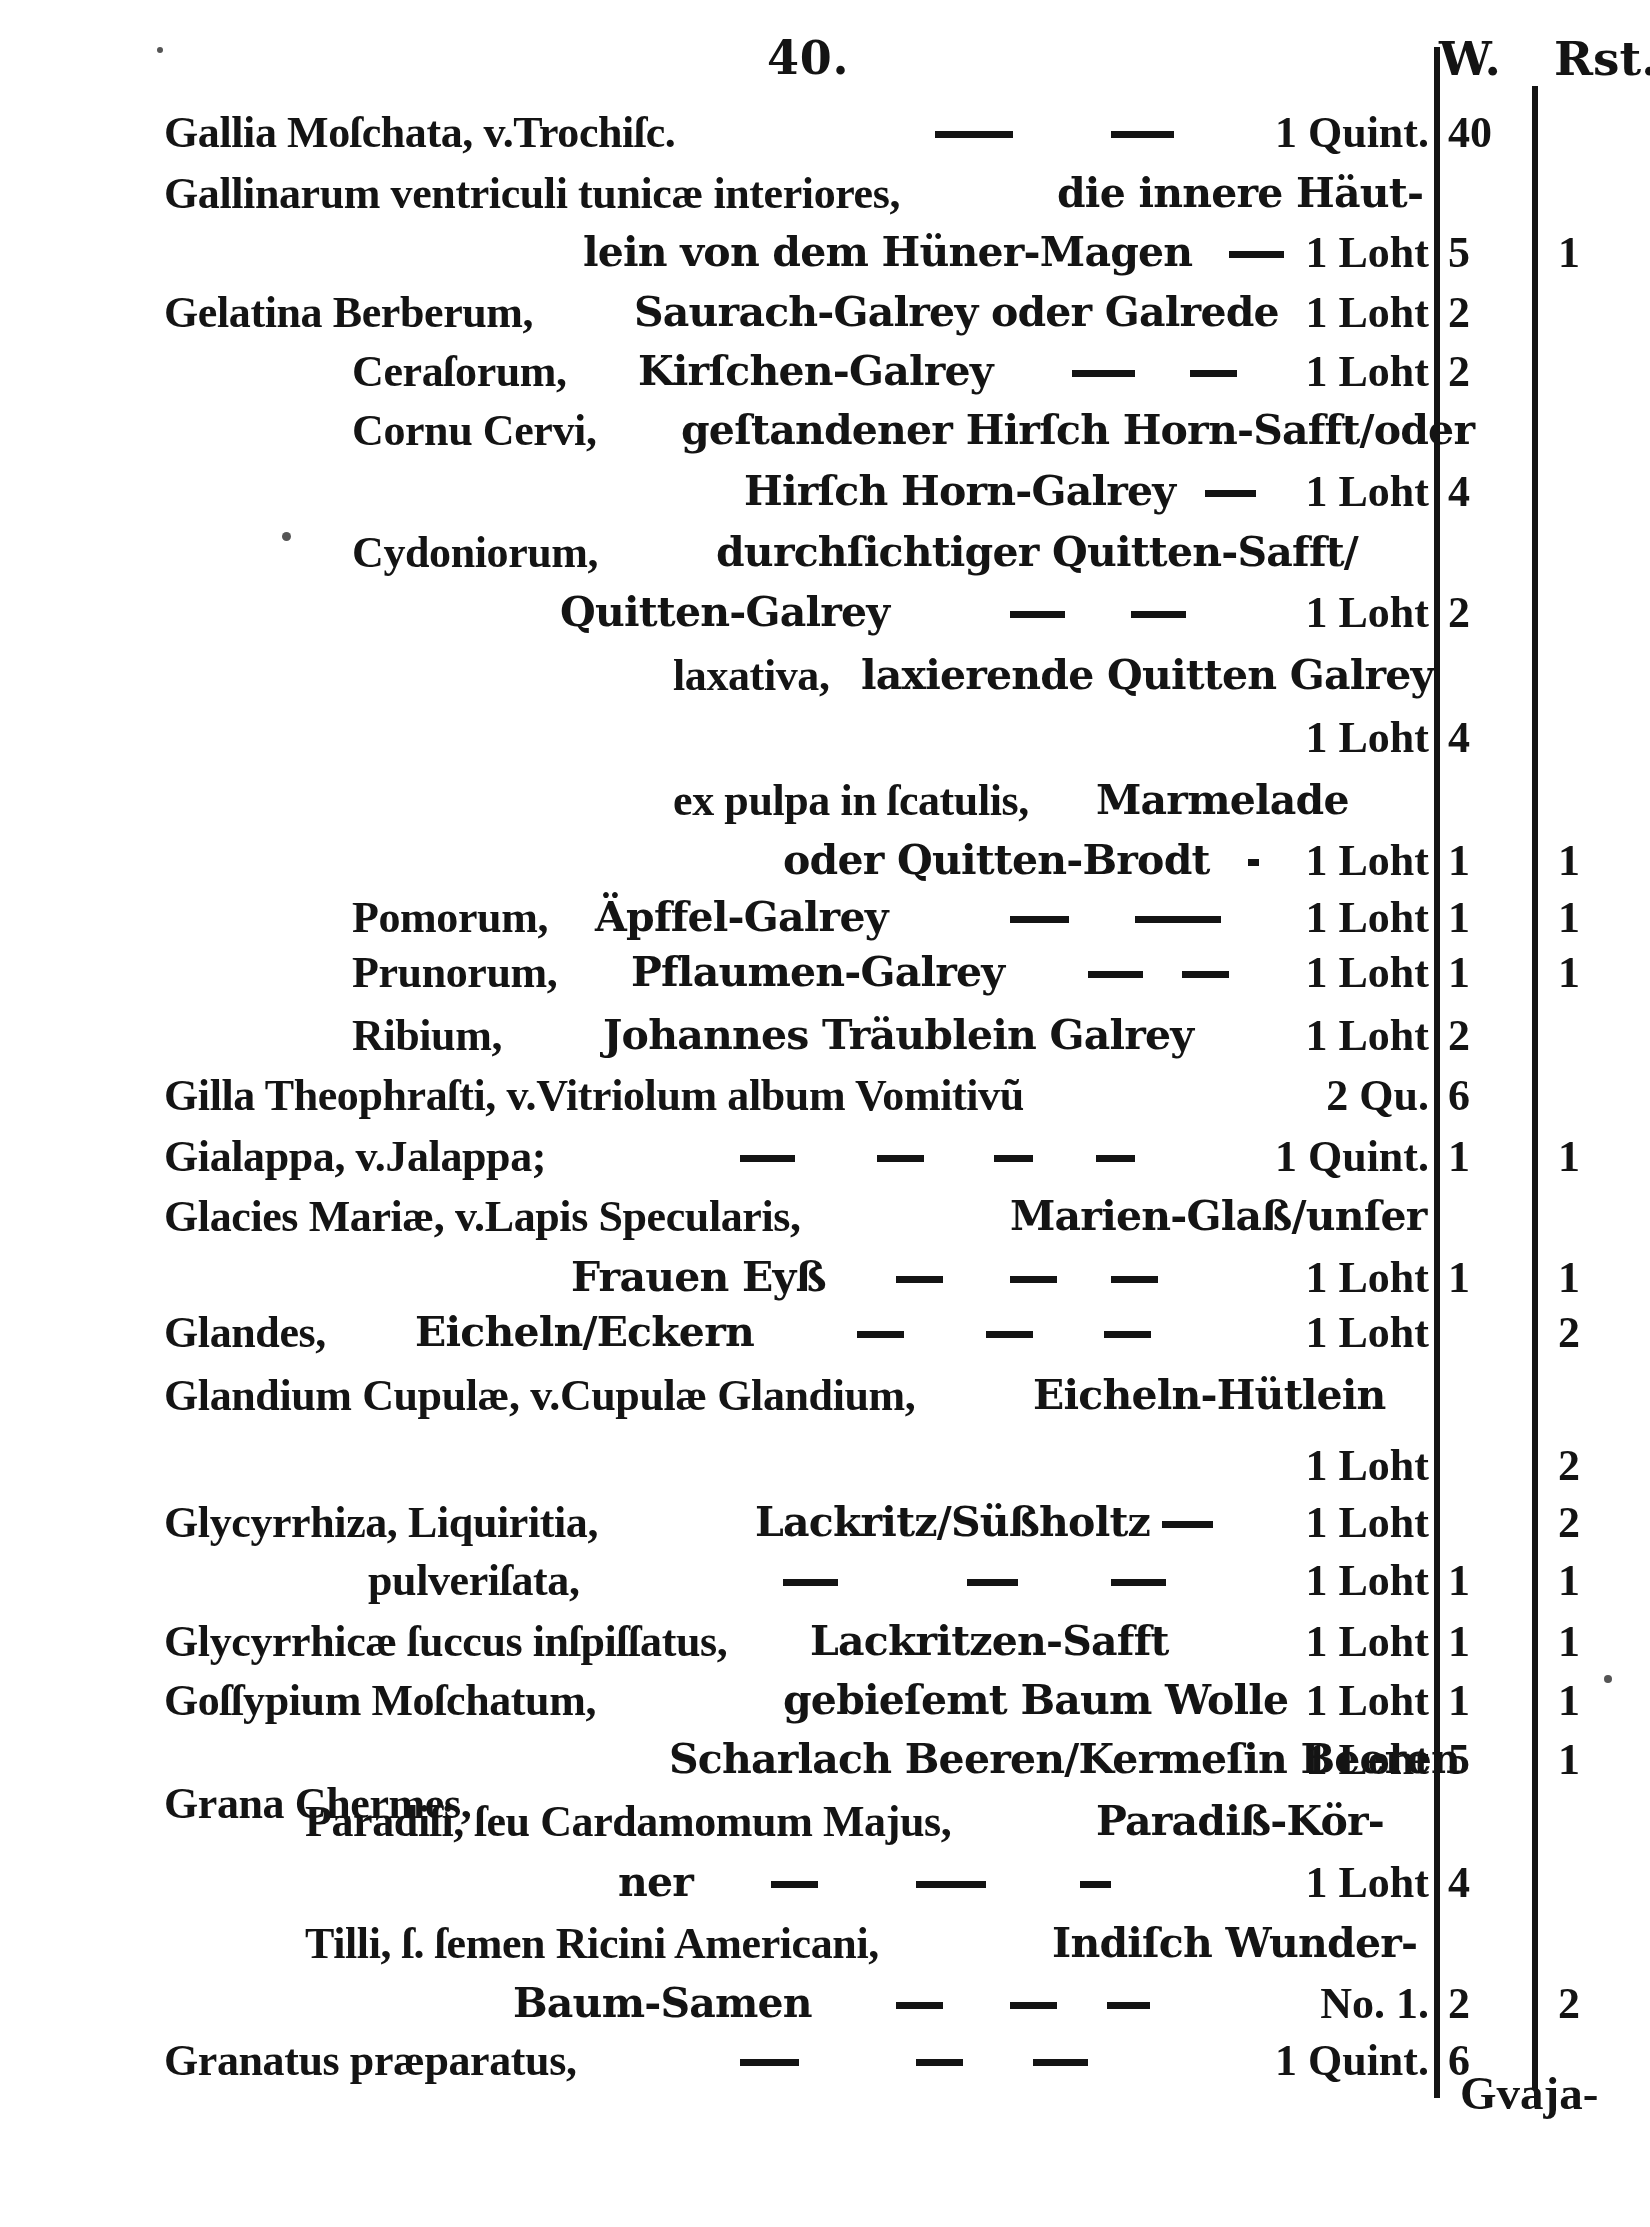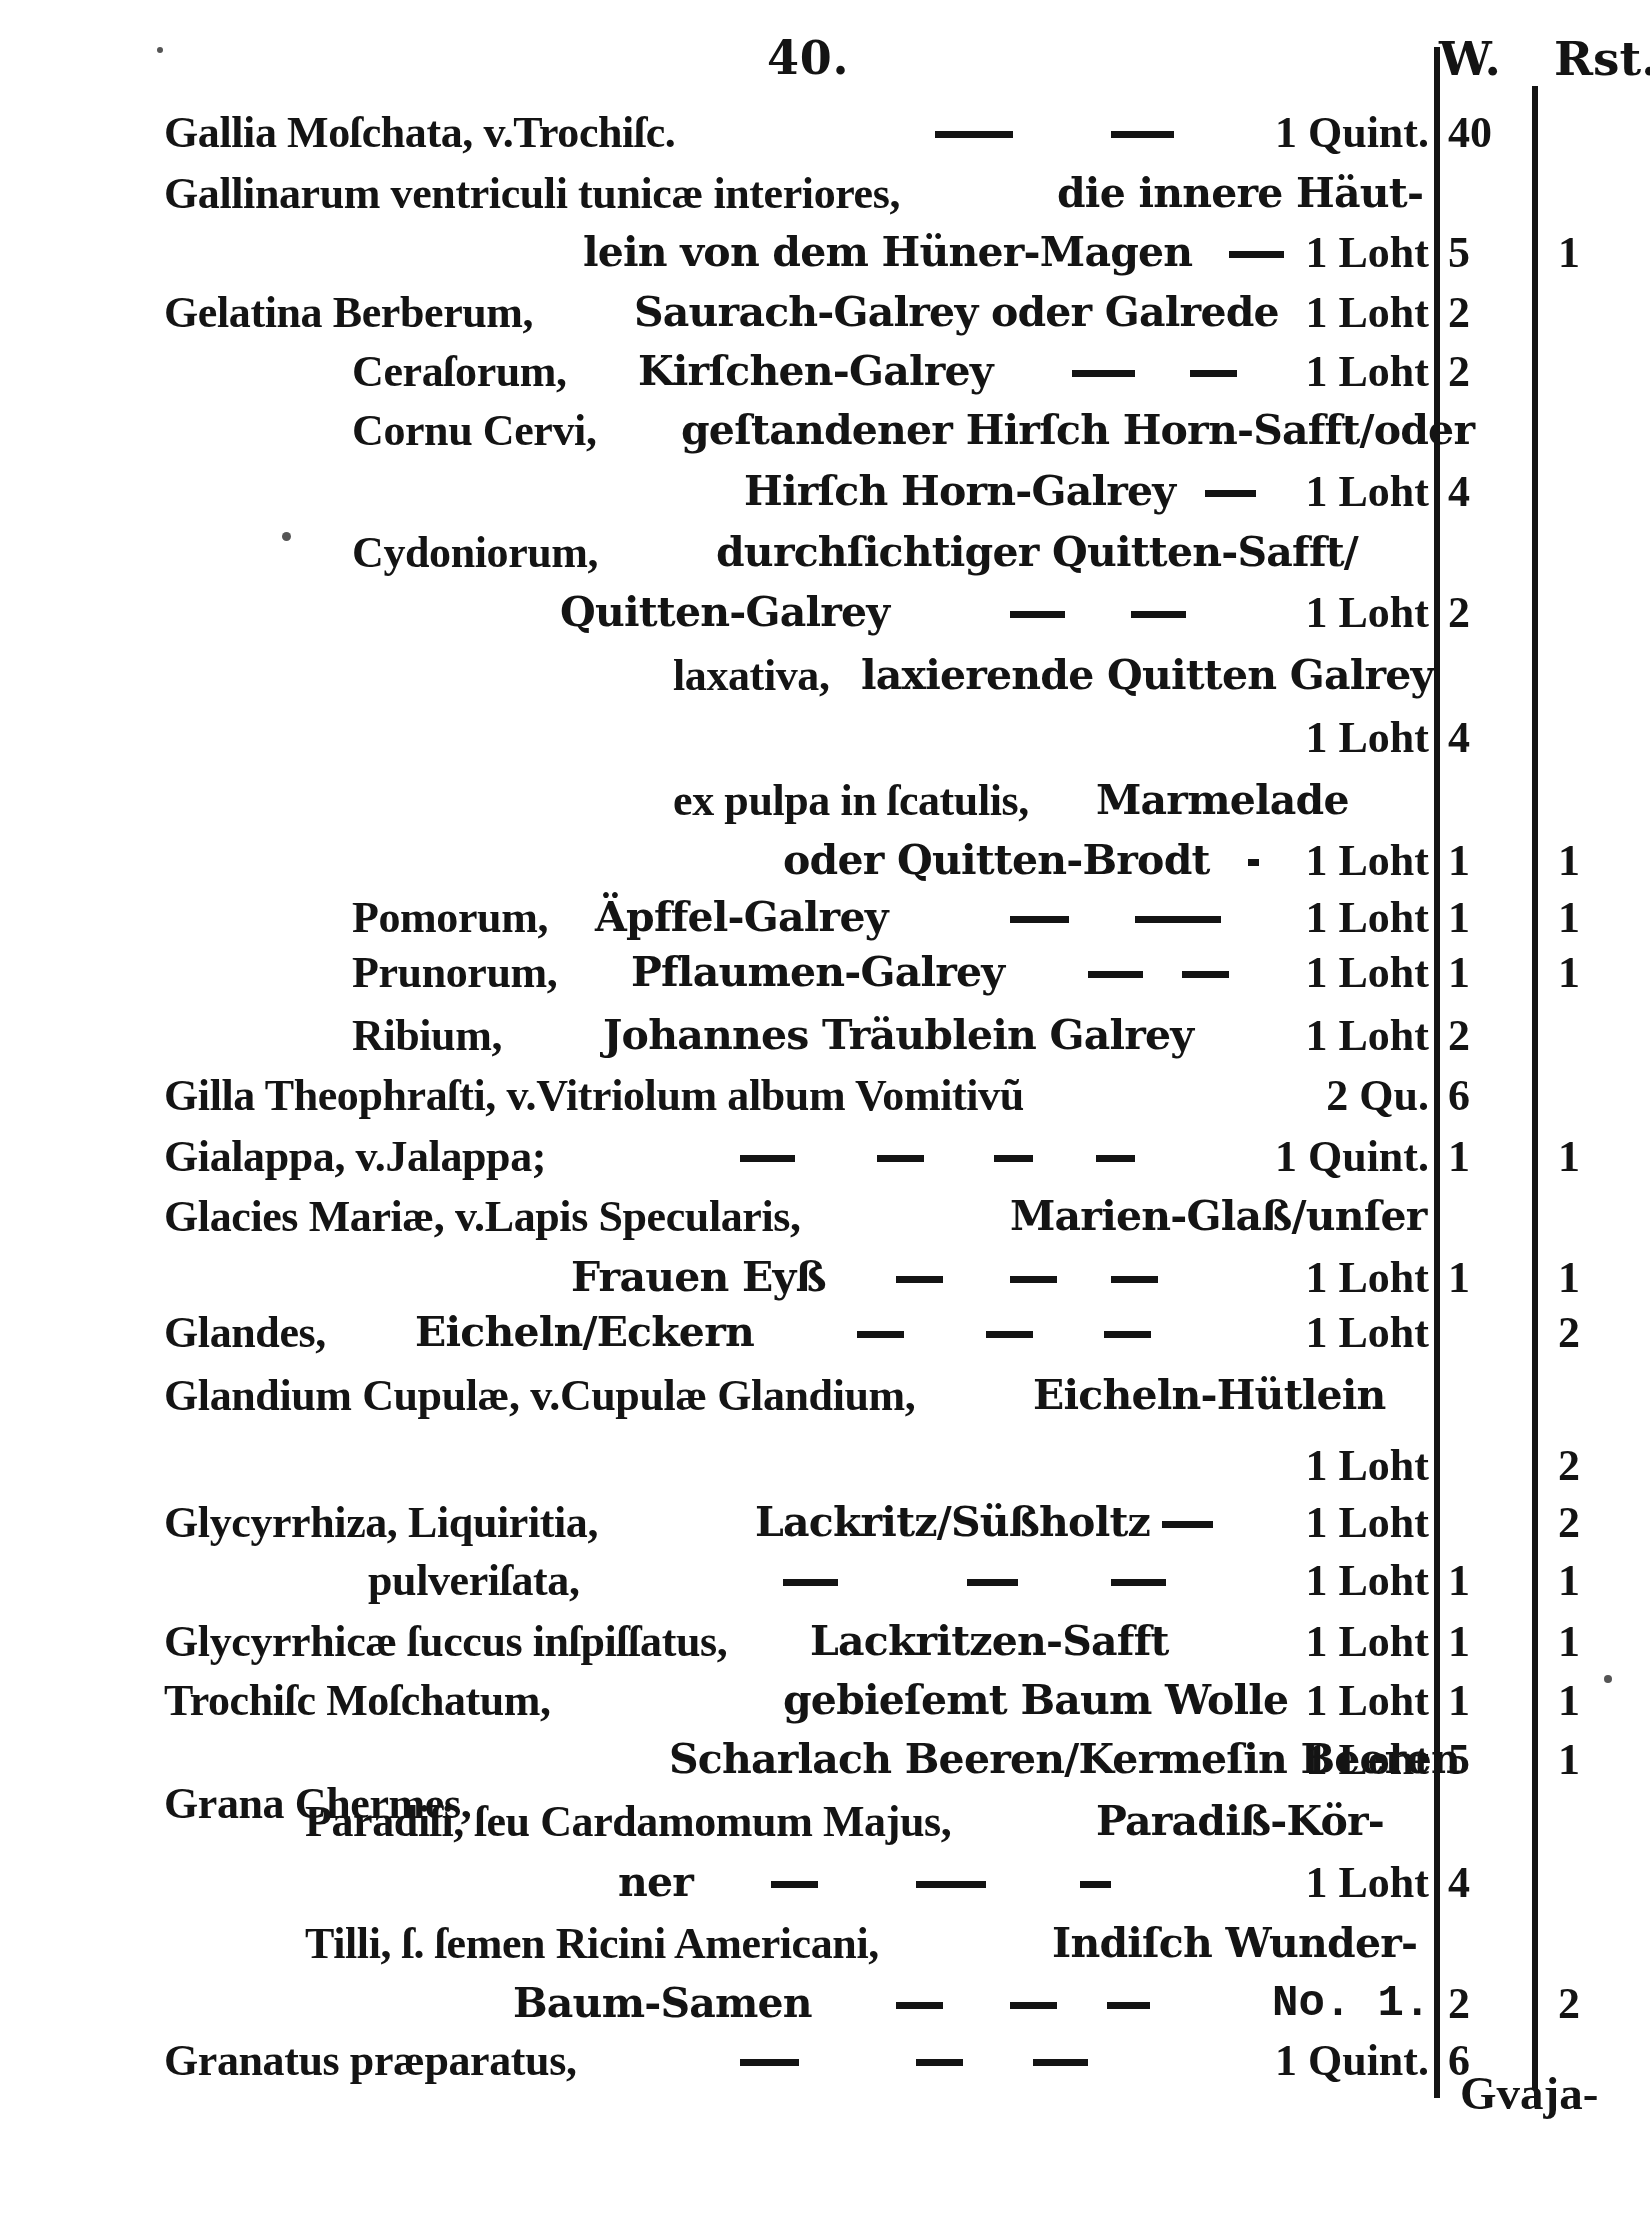--- a/index.html
+++ b/index.html
@@ -225,21 +225,21 @@
 
   <div class="line" style="top:1612px;">
     <span class="txt" style="left:164px;">Glycyrrhicæ ſuccus inſpiſſatus,</span>
     <span class="txt frak" style="left:810px;">Lackritzen-Safft</span>
     <span class="unit" style="left:1272px;">1 Loht</span>
     <span class="w">1</span>
     <span class="r">1</span>
   </div>
 
   <div class="line" style="top:1671px;">
-    <span class="txt" style="left:164px;">Trochiſc Moſchatum,</span>
+    <span class="txt" style="left:164px;">Goſſypium Moſchatum,</span>
     <span class="txt frak" style="left:783px;">gebieſemt Baum Wolle</span>
     <span class="unit" style="left:1272px;">1 Loht</span>
     <span class="w">1</span>
     <span class="r">1</span>
   </div>
 
   <div class="line" style="top:1730px;">
     <span class="txt" style="left:164px;margin-top:44px;">Grana Chermes,</span>
     <span class="txt frak" style="left:669px;">Scharlach Beeren/Kermeſin Beeren</span>
     <span class="unit" style="left:1272px;">1 Loht</span>
@@ -264,21 +264,21 @@
   <div class="line" style="top:1914px;">
     <span class="txt" style="left:305px;">Tilli, ſ. ſemen Ricini Americani,</span>
     <span class="txt frak" style="left:1052px;text-align:right;">Indiſch Wunder-</span>
   </div>
 
   <div class="line" style="top:1974px;">
     <span class="txt frak" style="left:513px;">Baum-Samen</span>
     <span class="dash" style="left:896px; width:47px;"></span>
     <span class="dash" style="left:1010px; width:47px;"></span>
     <span class="dash" style="left:1107px; width:43px;"></span>
-    <span class="unit" style="left:1272px;font-family:Liberation Mono, monospace;">No. 1.</span>
+    <span class="unit" style="left:1272px;">No. 1.</span>
     <span class="w">2</span>
     <span class="r">2</span>
   </div>
 
   <div class="line" style="top:2031px;">
     <span class="txt" style="left:164px;">Granatus præparatus,</span>
     <span class="dash" style="left:740px; width:59px;"></span>
     <span class="dash" style="left:916px; width:47px;"></span>
     <span class="dash" style="left:1033px; width:55px;"></span>
     <span class="unit" style="left:1272px;">1 Quint.</span>

